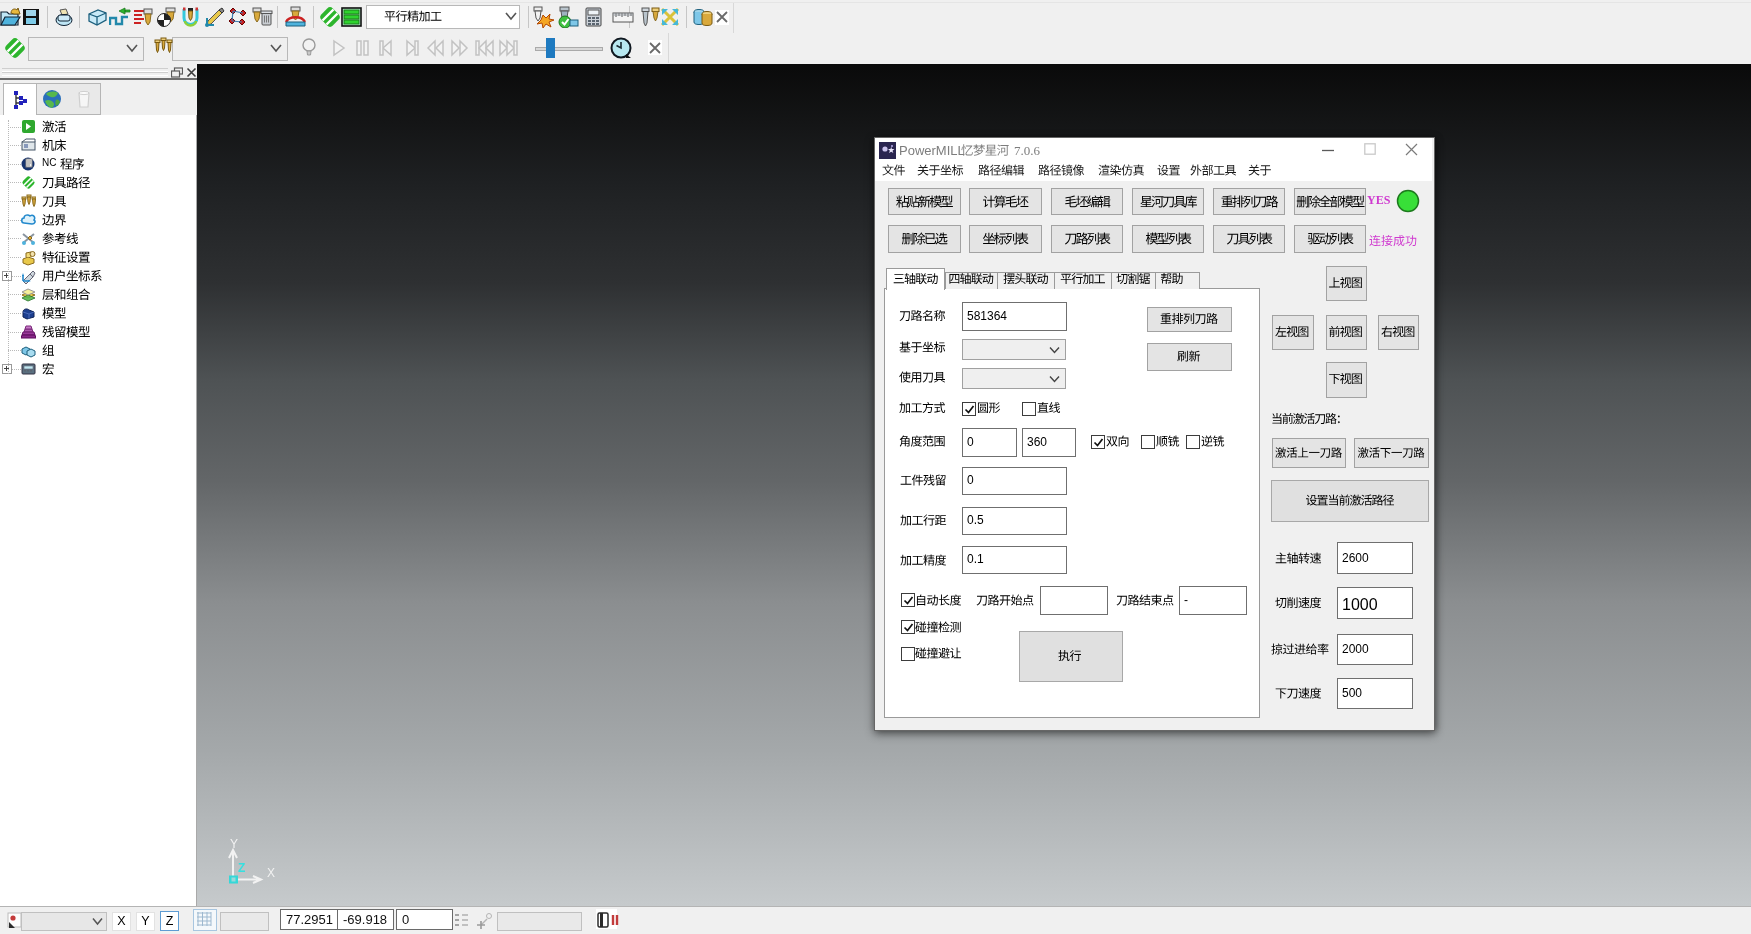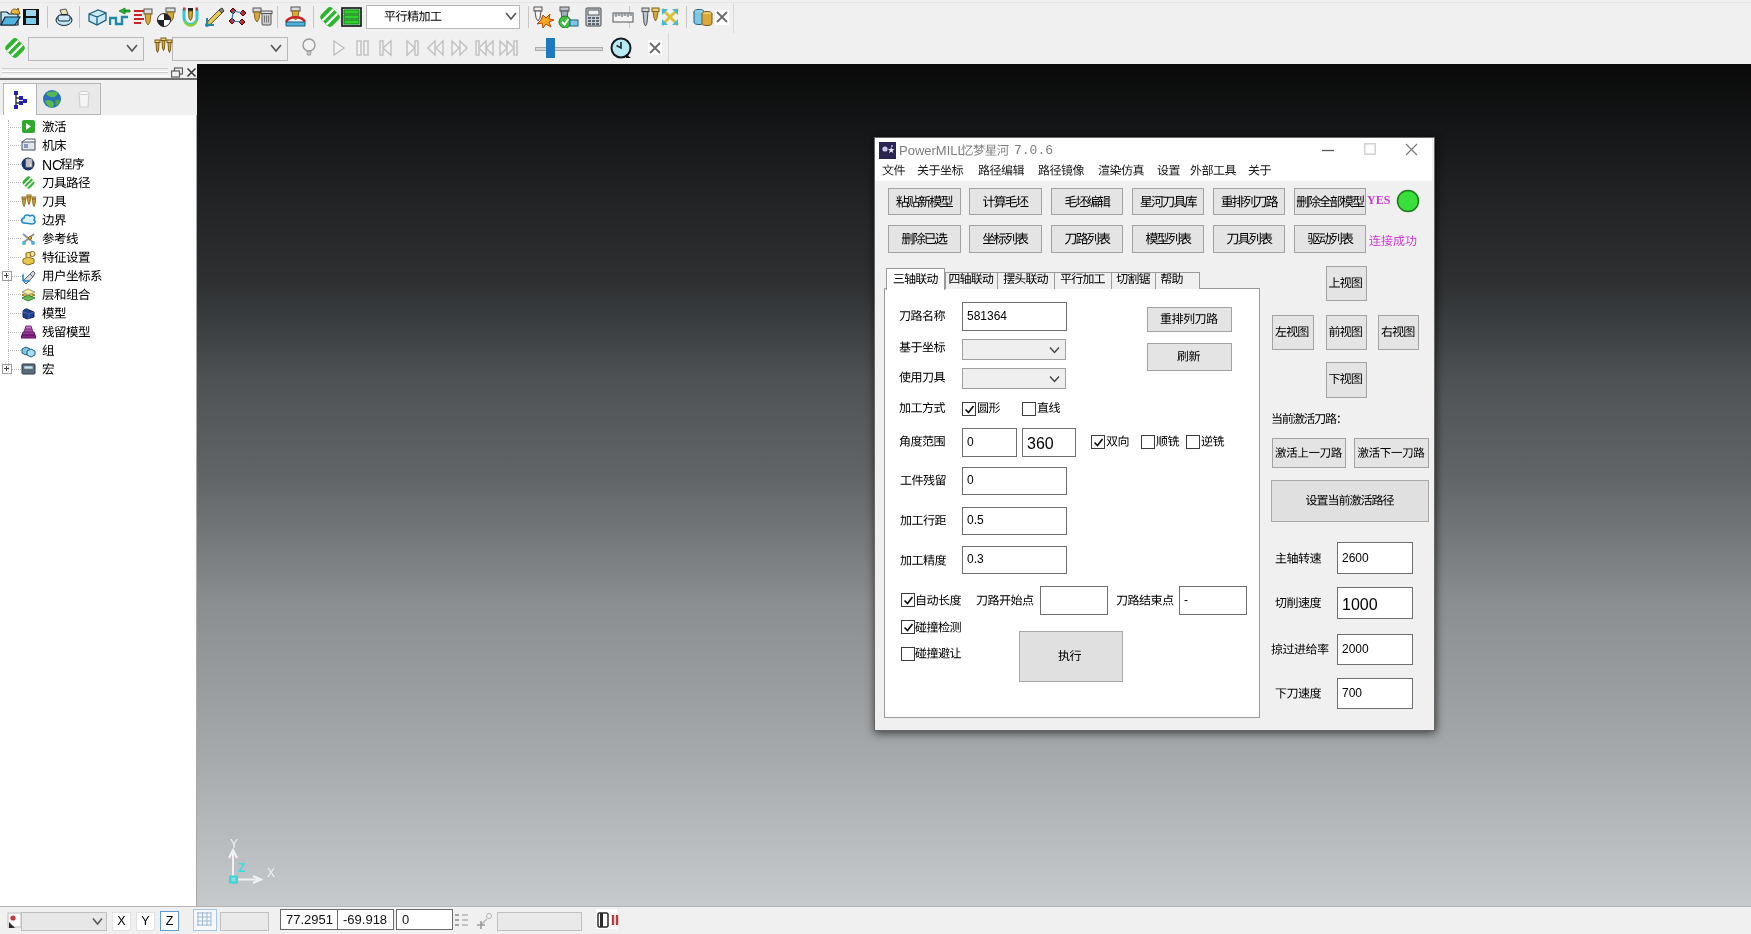--- a/index.html
+++ b/index.html
@@ -458,21 +458,21 @@
 <div class="abs" id="dlg">
 <div class="abs ttl"></div>
     <div class="abs mnu"></div>
 <svg class="abs" style="left:4px;top:4px" width="17" height="17">
       <rect width="17" height="17" fill="#2a2550"></rect>
       <circle cx="6" cy="7" r="2.6" fill="#cbc3ee"></circle>
       <path d="M10 11 l2.2-1.2 2.2 1.2 -0.9-2.3 1.9-1.6 -2.5-0.1 -0.7-2.3 -0.7 2.3 -2.5 0.1 1.9 1.6z" fill="#e8e4fa"></path>
       <circle cx="13" cy="4" r="1" fill="#b9aef0"></circle>
     </svg>
 <div class="abs" style="left:24px;top:5px;font-size:13px;color:#7d7d7d;font-family:'Liberation Sans'">PowerMILL</div>
-<div class="abs" style="left:139px;top:5px;font-size:13px;color:#7d7d7d;font-family:Liberation Mono, monospace">7.0.6</div>
+<div class="abs" style="left:139px;top:5px;font-size:13px;color:#7d7d7d;font-family:Liberation Serif, serif">7.0.6</div>
 <svg class="abs" style="left:447px;top:11px" width="12" height="3">
       <path d="M0 1.5 H12" stroke="#5a5a5a" stroke-width="1.3"></path>
     </svg>
 <svg class="abs" style="left:489px;top:5px" width="12" height="12">
       <rect x="0.8" y="0.8" width="10.4" height="10.4" fill="none" stroke="#c9c9c9" stroke-width="1.3"></rect>
     </svg>
 <svg class="abs" style="left:530px;top:5px" width="13" height="13">
       <path d="M1 1 L12 12 M12 1 L1 12" stroke="#7b7b7b" stroke-width="1.2"></path>
     </svg>
 
@@ -527,27 +527,27 @@
       <path d="M2.5 6.5 L5.5 9.5 L10.5 3" stroke="#111" stroke-width="1.7" fill="none"></path>
     </svg>
     <div class="abs cb" style="left:26px;top:482px"></div>
     <svg class="abs" style="left:27px;top:483px;z-index:2" width="13" height="13">
       <path d="M2.5 6.5 L5.5 9.5 L10.5 3" stroke="#111" stroke-width="1.7" fill="none"></path>
     </svg>
     <div class="abs cb" style="left:26px;top:509px"></div>
 <div class="abs inp" style="left:87px;top:290px;width:53px;height:27px"></div>
 <div class="abs lat" style="left:92px;top:297px;font-size:12px">0</div>
 <div class="abs inp" style="left:147px;top:290px;width:52px;height:27px"></div>
-<div class="abs lat" style="left:152px;top:297px;font-size:16px">360</div>
+<div class="abs lat" style="left:152px;top:297px;font-size:12px">360</div>
 <div class="abs inp" style="left:87px;top:329px;width:103px;height:26px"></div>
 <div class="abs lat" style="left:92px;top:335px;font-size:12px">0</div>
 <div class="abs inp" style="left:87px;top:369px;width:103px;height:26px"></div>
 <div class="abs lat" style="left:92px;top:375px;font-size:12px">0.5</div>
 <div class="abs inp" style="left:87px;top:408px;width:103px;height:26px"></div>
-<div class="abs lat" style="left:92px;top:414px;font-size:12px">0.3</div>
+<div class="abs lat" style="left:92px;top:414px;font-size:12px">0.1</div>
 <div class="abs inp" style="left:165px;top:448px;width:66px;height:27px"></div>
 <div class="abs inp" style="left:304px;top:448px;width:66px;height:27px"></div>
 <div class="abs lat" style="left:309px;top:455px;font-size:12px">-</div>
 <div class="abs btn2" style="left:144px;top:493px;width:102px;height:49px"></div>
 <div class="abs btn" style="left:272px;top:169px;width:83px;height:23px"></div>
 <div class="abs btn" style="left:272px;top:205px;width:83px;height:26px"></div>
 
 <div class="abs btn" style="left:451px;top:128px;width:39px;height:33px"></div>
 <div class="abs btn" style="left:397px;top:177px;width:40px;height:33px"></div>
 <div class="abs btn" style="left:451px;top:177px;width:39px;height:33px"></div>
@@ -556,24 +556,24 @@
 <div class="abs btn" style="left:397px;top:300px;width:72px;height:28px"></div>
 <div class="abs btn" style="left:479px;top:300px;width:73px;height:28px"></div>
 <div class="abs btn2" style="left:396px;top:342px;width:156px;height:40px"></div>
 <div class="abs inp" style="left:462px;top:404px;width:74px;height:30px"></div>
 <div class="abs lat" style="left:467px;top:413px;font-size:12px">2600</div>
 <div class="abs inp" style="left:462px;top:449px;width:74px;height:30px"></div>
 <div class="abs lat" style="left:467px;top:458px;font-size:16px">1000</div>
 <div class="abs inp" style="left:462px;top:496px;width:74px;height:29px"></div>
 <div class="abs lat" style="left:467px;top:504px;font-size:12px">2000</div>
 <div class="abs inp" style="left:462px;top:540px;width:74px;height:29px"></div>
-<div class="abs lat" style="left:467px;top:548px;font-size:12px">700</div>
+<div class="abs lat" style="left:467px;top:548px;font-size:12px">500</div>
 </div>
 
-<div class="abs lat" style="left:42px;top:157px;font-size:14px;z-index:10">NC</div>
+<div class="abs lat" style="left:42px;top:157px;font-size:10px;z-index:10">NC</div>
 <svg id="cjk" width="1751" height="934" viewBox="0 0 1751 934" style="position:absolute;left:0;top:0;z-index:60;pointer-events:none">
     <defs>
       <path id="u5E73" d="M174 630C213 556 252 459 266 399L337 424C323 482 282 578 242 650ZM755 655C730 582 684 480 646 417L711 396C750 456 797 552 834 633ZM52 348V273H459V-79H537V273H949V348H537V698H893V773H105V698H459V348Z"></path>
       <path id="u884C" d="M435 780V708H927V780ZM267 841C216 768 119 679 35 622C48 608 69 579 79 562C169 626 272 724 339 811ZM391 504V432H728V17C728 1 721 -4 702 -5C684 -6 616 -6 545 -3C556 -25 567 -56 570 -77C668 -77 725 -77 759 -66C792 -53 804 -30 804 16V432H955V504ZM307 626C238 512 128 396 25 322C40 307 67 274 78 259C115 289 154 325 192 364V-83H266V446C308 496 346 548 378 600Z"></path>
       <path id="u7CBE" d="M51 762C77 693 101 602 106 543L161 556C154 616 131 706 103 775ZM328 779C315 712 286 614 264 555L311 540C336 596 367 689 391 763ZM41 504V434H170C139 324 83 192 30 121C42 101 62 68 69 45C110 104 150 198 182 294V-78H251V319C281 266 316 201 330 167L381 224C361 256 277 381 251 412V434H363V504H251V837H182V504ZM636 840V759H426V701H636V639H451V584H636V517H398V458H960V517H707V584H912V639H707V701H934V759H707V840ZM823 341V266H532V341ZM460 398V-79H532V84H823V-2C823 -13 819 -17 806 -17C794 -18 753 -18 707 -16C717 -34 726 -60 729 -79C792 -79 833 -78 860 -68C886 -57 893 -39 893 -2V398ZM532 212H823V137H532Z"></path>
       <path id="u52A0" d="M572 716V-65H644V9H838V-57H913V716ZM644 81V643H838V81ZM195 827 194 650H53V577H192C185 325 154 103 28 -29C47 -41 74 -64 86 -81C221 66 256 306 265 577H417C409 192 400 55 379 26C370 13 360 9 345 10C327 10 284 10 237 14C250 -7 257 -39 259 -61C304 -64 350 -65 378 -61C407 -57 426 -48 444 -22C475 21 482 167 490 612C490 623 490 650 490 650H267L269 827Z"></path>
       <path id="u5DE5" d="M52 72V-3H951V72H539V650H900V727H104V650H456V72Z"></path>
       <path id="u6FC0" d="M340 551H517V471H340ZM340 682H517V604H340ZM64 786C114 750 173 696 203 659L249 708C219 744 157 794 107 829ZM35 509C83 478 144 432 173 402L218 453C187 483 125 527 77 555ZM46 -26 107 -65C148 25 197 146 232 248L179 286C140 177 85 50 46 -26ZM692 841C674 685 640 534 582 432V738H444L479 830L401 841C396 811 384 771 374 738H278V415H575C590 403 614 377 624 366C640 392 655 422 669 454C684 359 708 257 748 163C707 82 653 16 579 -35C594 -46 620 -70 629 -81C692 -32 742 25 781 93C817 27 863 -33 922 -79C932 -61 956 -32 970 -19C905 27 855 91 817 164C867 277 896 415 914 579H960V648H728C741 706 752 768 760 830ZM366 394 390 339H237V276H336V240C336 167 322 50 198 -37C215 -49 238 -68 250 -81C345 -12 381 74 393 151H509C504 53 498 14 488 3C482 -4 475 -6 462 -6C450 -6 417 -5 381 -2C391 -18 397 -44 399 -64C436 -66 474 -65 494 -64C516 -62 532 -56 546 -40C564 -18 570 39 577 185C578 194 578 213 578 213H400V238V276H612V339H462C453 362 441 389 429 410ZM849 579C836 451 816 339 782 244C742 348 720 462 707 566L711 579Z"></path>
       <path id="u6D3B" d="M91 774C152 741 236 693 278 662L322 724C279 752 194 798 133 827ZM42 499C103 466 186 418 227 390L269 452C226 480 142 525 83 554ZM65 -16 129 -67C188 26 258 151 311 257L256 306C198 193 119 61 65 -16ZM320 547V475H609V309H392V-79H462V-36H819V-74H891V309H680V475H957V547H680V722C767 737 848 756 914 778L854 836C743 797 540 765 367 747C375 730 385 701 389 683C460 690 535 699 609 710V547ZM462 32V240H819V32Z"></path>
       <path id="u673A" d="M498 783V462C498 307 484 108 349 -32C366 -41 395 -66 406 -80C550 68 571 295 571 462V712H759V68C759 -18 765 -36 782 -51C797 -64 819 -70 839 -70C852 -70 875 -70 890 -70C911 -70 929 -66 943 -56C958 -46 966 -29 971 0C975 25 979 99 979 156C960 162 937 174 922 188C921 121 920 68 917 45C916 22 913 13 907 7C903 2 895 0 887 0C877 0 865 0 858 0C850 0 845 2 840 6C835 10 833 29 833 62V783ZM218 840V626H52V554H208C172 415 99 259 28 175C40 157 59 127 67 107C123 176 177 289 218 406V-79H291V380C330 330 377 268 397 234L444 296C421 322 326 429 291 464V554H439V626H291V840Z"></path>

